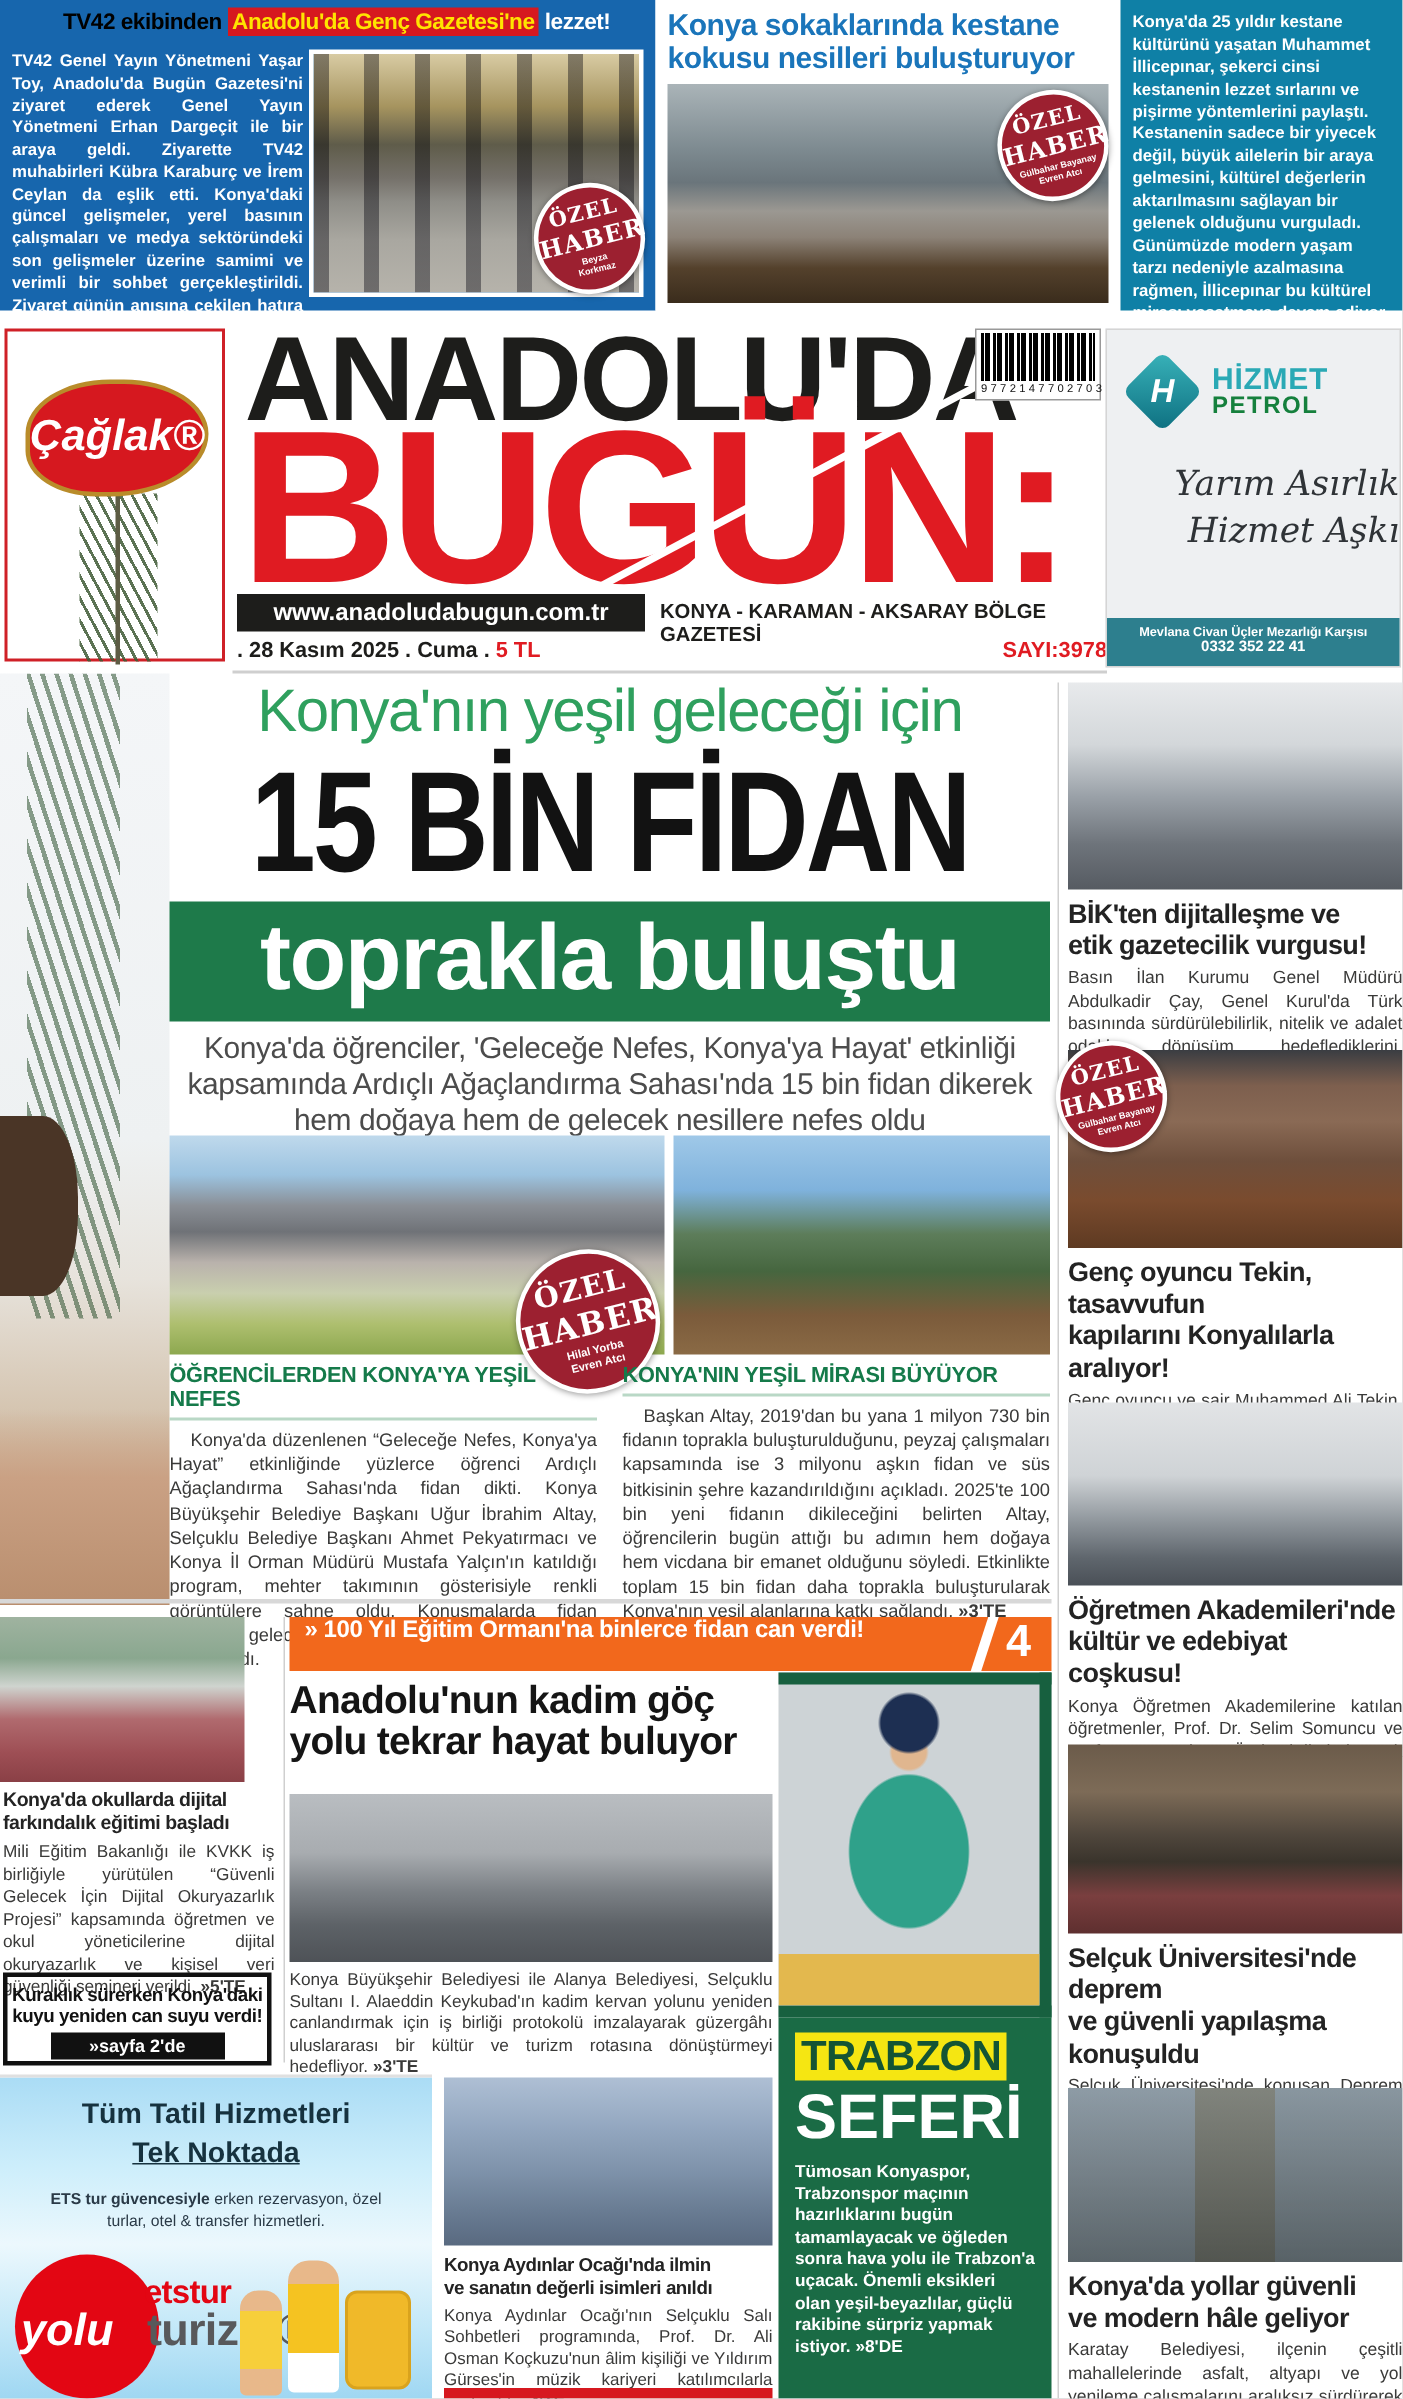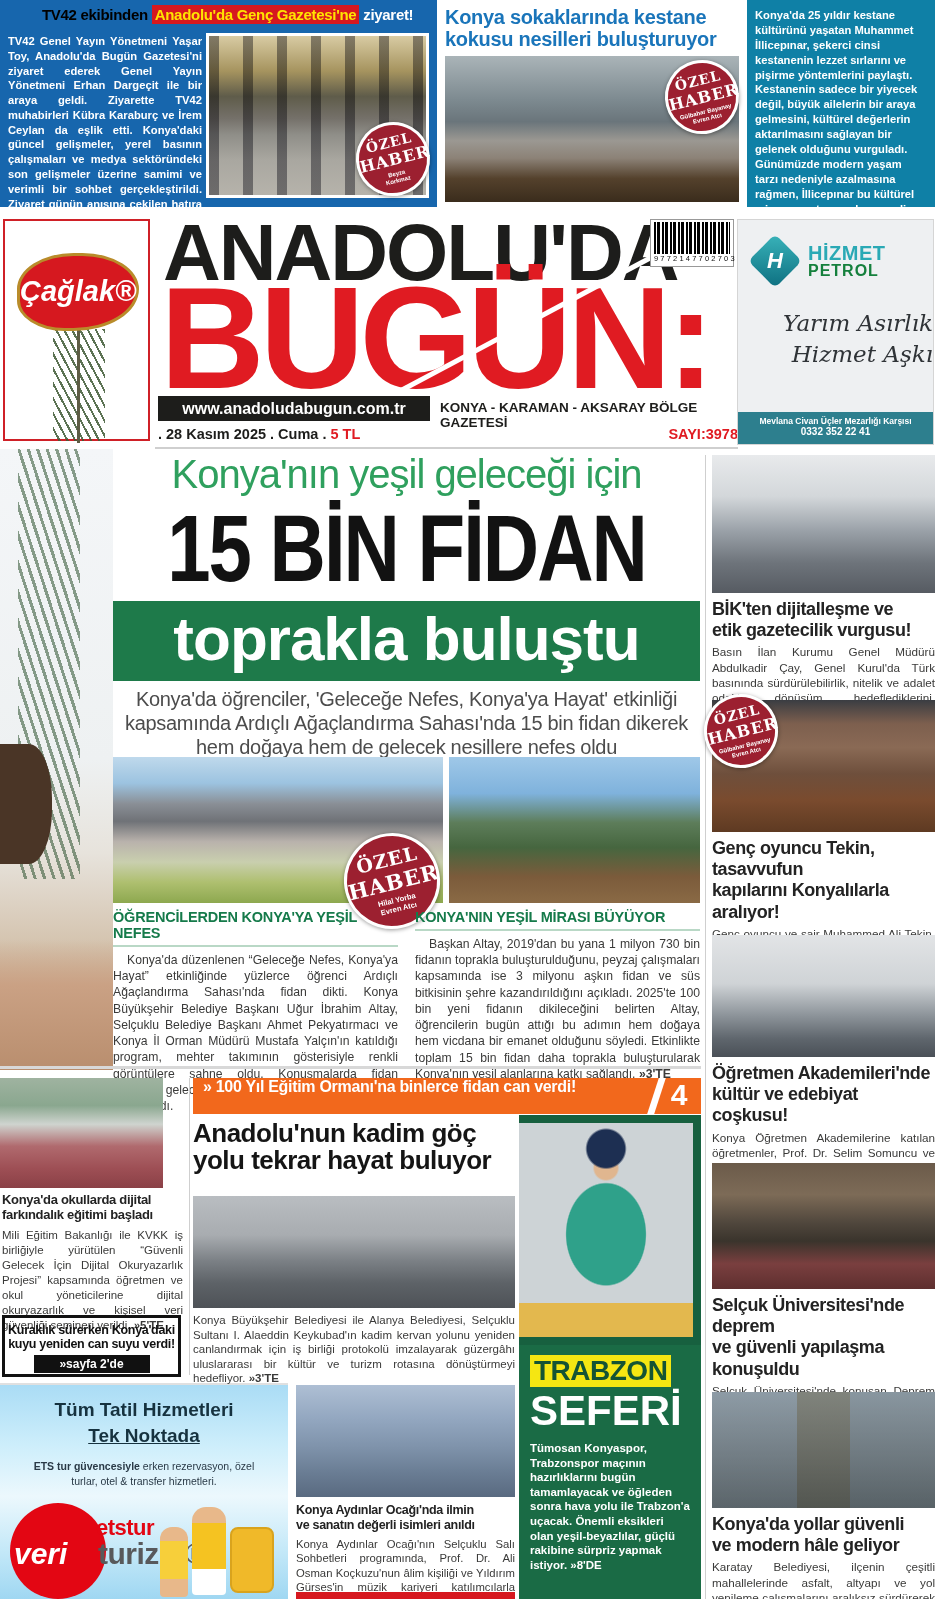--- a/index.html
+++ b/index.html
@@ -134,21 +134,21 @@
   .ayd-title { left:296px; top:1503px; width:219px; font-size:12.5px; font-weight:bold; color:#232323; line-height:1.2; letter-spacing:-0.3px; }
   .ayd-body { left:296px; top:1537px; width:219px; font-size:11.3px; line-height:1.28; color:#3a3a39; }
   .ayd-redbar { left:296px; top:1592px; width:219px; height:7px; background:#d6181f; }
 </style>
 </head>
 <body>
 
 <div class="page">
 
   <div class="abs tv42">
-    <div class="tv42-head"><span class="hl-yellow">TV42 ekibinden</span> <span class="hl-redbox">Anadolu'da Genç Gazetesi'ne</span> <span>ziyaret!</span></div>
+    <div class="tv42-head"><span class="hl-yellow">TV42 ekibinden</span> <span class="hl-redbox">Anadolu'da Genç Gazetesi'ne</span> <span>lezzet!</span></div>
     <div class="tv42-body just"><span>TV42 Genel Yayın Yönetmeni Yaşar Toy, Anadolu'da Bugün Gazetesi'ni ziyaret ederek Genel Yayın Yönetmeni Erhan Dargeçit ile bir araya geldi. Ziyarette TV42 muhabirleri Kübra Karaburç ve İrem Ceylan da eşlik etti. Konya'daki güncel gelişmeler, yerel basının çalışmaları ve medya sektöründeki son gelişmeler üzerine samimi ve verimli bir sohbet gerçekleştirildi. Ziyaret günün anısına çekilen hatıra fotoğrafıyla sona erdi.</span> <span class="ref">»3'TE</span></div>
     <div class="tv42-photo photo" style="background:linear-gradient(180deg,#d8cba3 0%,#a6945f 22%,#5f5c4a 38%,#75716a 52%,#8f8e88 62%,#a9a7a0 78%,#b6b3ab 100%), repeating-linear-gradient(90deg, rgba(30,30,45,.45) 0 10px, transparent 10px 34px); background-blend-mode:multiply;"></div>
     <div class="ozel ozel-sm" style="left:356px; top:122px;">
       <div class="l1">ÖZEL</div>
       <div class="l2">HABER</div>
       <div class="nm">Beyza
 Korkmaz</div>
     </div>
   </div>
 
@@ -292,21 +292,21 @@
   <div class="abs kuraklik">
     <div class="kuraklik-text">Kuraklık sürerken Konya'daki kuyu yeniden can suyu verdi!</div>
     <div class="kuraklik-btn">»sayfa 2'de</div>
   </div>
 
   <div class="abs ets">
     <div class="ets-l1">Tüm Tatil Hizmetleri</div>
     <div class="ets-l2">Tek Noktada</div>
     <div class="ets-body"><span class="ets-lead">ETS tur güvencesiyle</span><span> erken rezervasyon, özel turlar, otel &amp; transfer hizmetleri.</span></div>
     <div class="ets-circle">
-      <div class="ets-rumi">veri</div>
+      <div class="ets-rumi">yolu</div>
     </div>
     <div class="ets-etstur">etstur</div>
     <div class="ets-turizm">turizm®</div>
     <div class="ets-p1"></div>
     <div class="ets-p2"></div>
     <div class="ets-case"></div>
   </div>
 
   <div class="abs banner">
     <div class="banner-text">» 100 Yıl Eğitim Ormanı'na binlerce fidan can verdi!</div>

